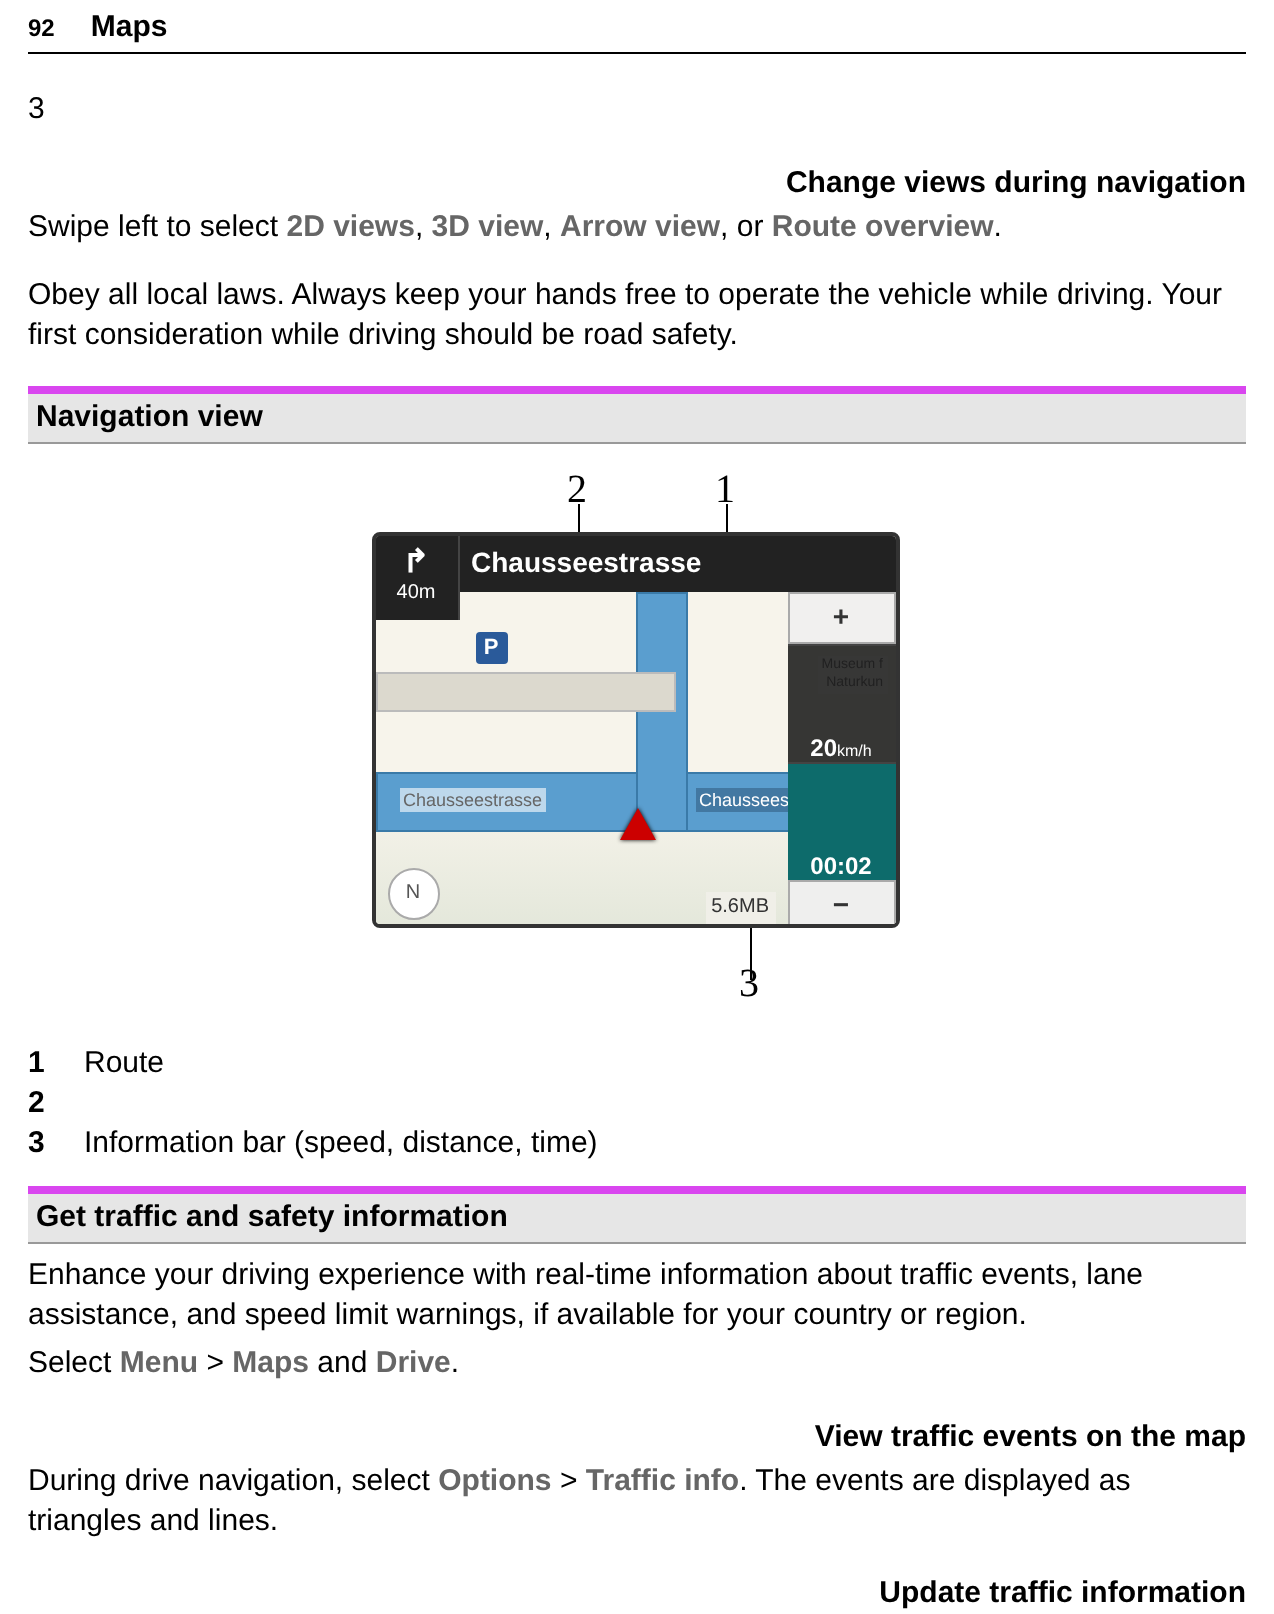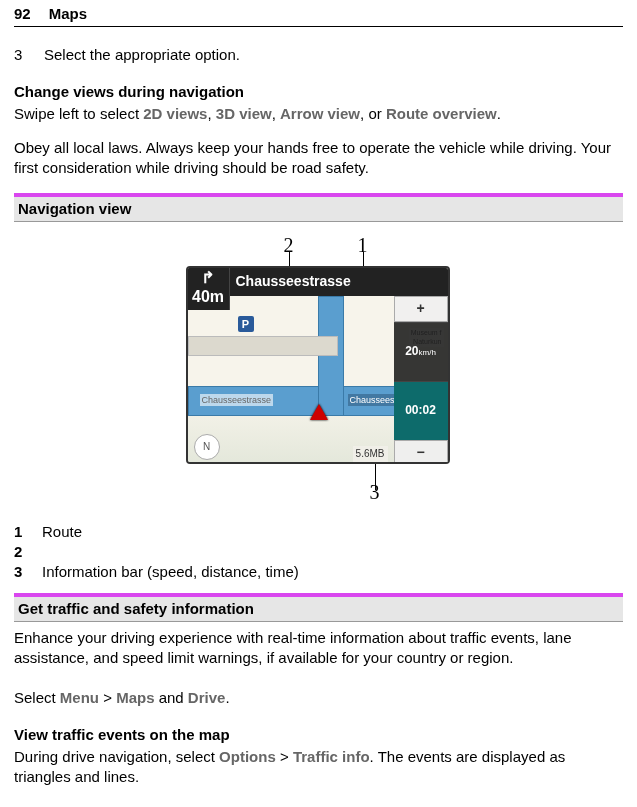--- a/index.html
+++ b/index.html
@@ -14,25 +14,25 @@
   }
   .header {
     display: flex;
     align-items: baseline;
     gap: 18px;
     border-bottom: 1px solid #000;
     padding-bottom: 2px;
     margin-bottom: 18px;
     font-weight: bold;
   }
-  .header .page-num { font-size: 15px; }
+  .header .page-num { font-size: 12px; }
   .header .title { font-size: 15px; }
   .step-row { display: flex; gap: 18px; margin-bottom: 16px; }
   .step-num { width: 12px; flex-shrink: 0; }
-  .section-heading { font-weight: bold; margin-top: 16px; }
+  .section-heading { font-weight: bold; margin-top: 16px; text-align: right; }
   .para { margin-bottom: 14px; }
   .bold-inline { font-weight: bold; color: #666; }
   .section-bar {
     background: #e6e6e6;
     font-weight: bold;
     padding: 2px 4px;
     margin-top: 6px;
     margin-bottom: 6px;
     border-top: 4px solid #d946ef;
     border-bottom: 1px solid #999;
@@ -87,21 +87,21 @@
     position: absolute;
     top: 0;
     left: 0;
     border-right: 1px solid #444;
     z-index: 5;
   }
   .turn-arrow {
     font-size: 16px;
     line-height: 1;
   }
-  .turn-dist { font-size: 16px; font-weight: bold; }
+  .turn-dist { font-size: 10px; font-weight: normal; }
   .street-name {
     margin-left: 48px;
     font-size: 14px;
   }
   .map-area {
     position: relative;
     height: 170px;
     background: linear-gradient(180deg, #f7f4eb 60%, #e3e7da 100%);
   }
   .road-main {
@@ -176,21 +176,21 @@
     flex-direction: column;
     align-items: stretch;
   }
   .info-box {
     flex: 1;
     background: rgba(20,20,20,0.85);
     color: #fff;
     border-top: 1px solid #444;
     display: flex;
     align-items: center;
-    justify-content: center;
+    justify-content: flex-end;
     font-size: 12px;
     font-weight: bold;
     flex-direction: column;
     line-height: 1.1;
   }
   .info-box .unit { font-size: 8px; font-weight: normal; }
   .info-box.time { background: #0d6b6b; }
   .zoom-btn {
     background: rgba(240,240,240,0.9);
     color: #333;
@@ -210,21 +210,20 @@
 </head>
 <body>
 
 <div class="header">
   <span class="page-num">92</span>
   <span class="title">Maps</span>
 </div>
 
 <div class="step-row">
   <span class="step-num">3</span>
-  <span>Select the appropriate option.</span>
 </div>
 
 <div class="section-heading tight">Change views during navigation</div>
 <p class="para">
   <span>Swipe left to select </span><span class="bold-inline">2D views</span><span>, </span><span class="bold-inline">3D view</span><span>, </span><span class="bold-inline">Arrow view</span><span>, or </span><span class="bold-inline">Route overview</span><span>.</span>
 </p>
 
 <p class="para">Obey all local laws. Always keep your hands free to operate the vehicle while driving. Your first consideration while driving should be road safety.</p>
 
 <div class="section-bar">Navigation view</div>
@@ -285,21 +284,21 @@
   <div class="legend-row">
     <span class="legend-num">2</span>
   </div>
   <div class="legend-row">
     <span class="legend-num">3</span>
     <span>Information bar (speed, distance, time)</span>
   </div>
 </div>
 
 <div class="section-bar">Get traffic and safety information</div>
-<p class="para tight" style="margin-bottom:20px;">Enhance your driving experience with real-time information about traffic events, lane assistance, and speed limit warnings, if available for your country or region.</p>
+<p class="para tight" style="margin-bottom:4px;">Enhance your driving experience with real-time information about traffic events, lane assistance, and speed limit warnings, if available for your country or region.</p>
 
 <p class="para">
   <span>Select </span><span class="bold-inline">Menu</span><span> &gt; </span><span class="bold-inline">Maps</span><span> and </span><span class="bold-inline">Drive</span><span>.</span>
 </p>
 
 <div class="section-heading tight">View traffic events on the map</div>
 <p class="para">
   <span>During drive navigation, select </span><span class="bold-inline">Options</span><span> &gt; </span><span class="bold-inline">Traffic info</span><span>. The events are displayed as triangles and lines.</span>
 </p>
 

